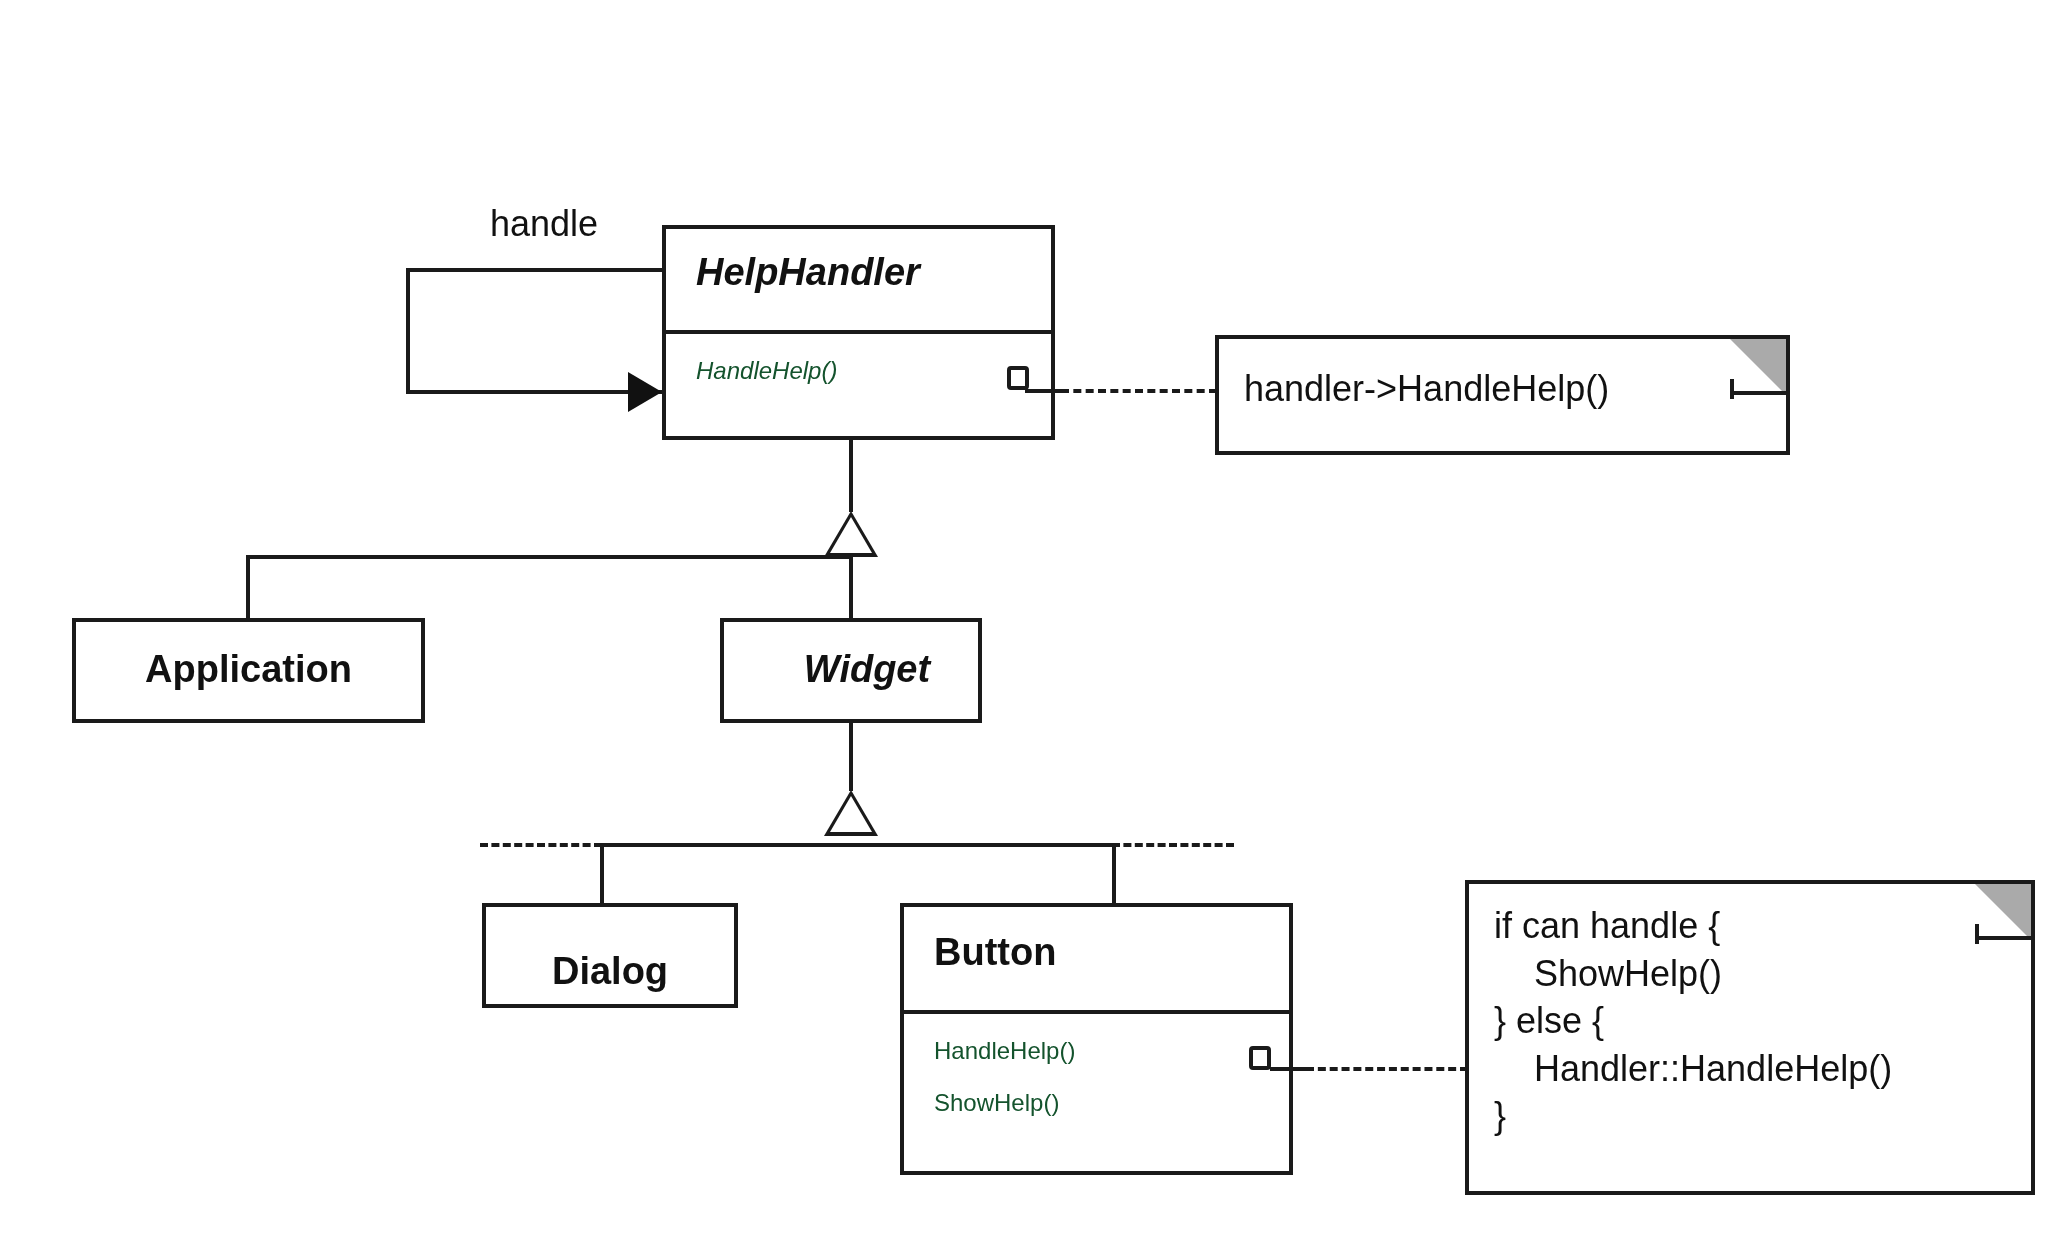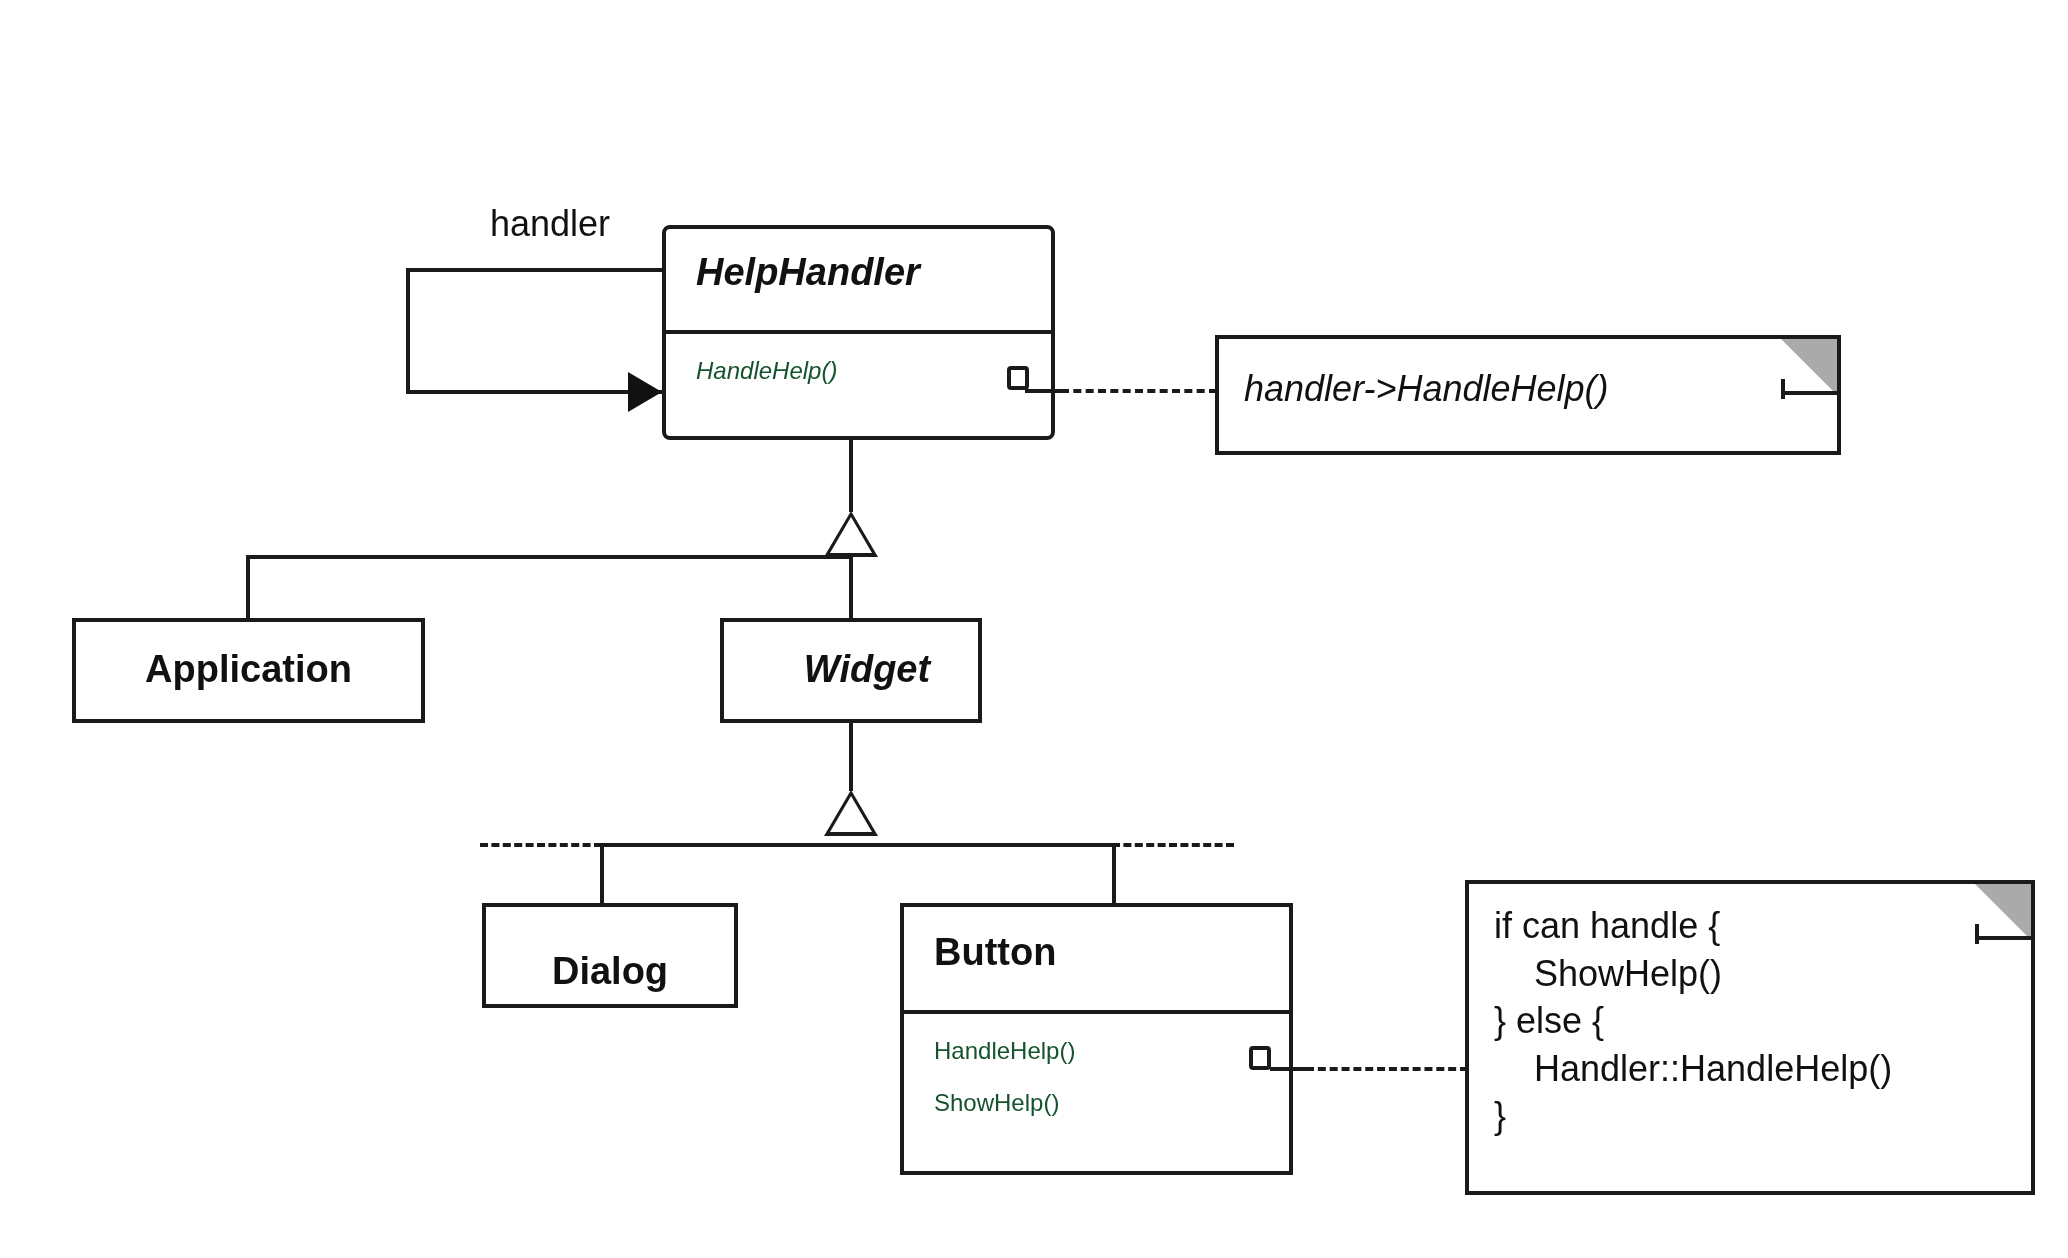--- a/index.html
+++ b/index.html
@@ -143,45 +143,45 @@
     font-size: 36px;
     color: #111111;
     white-space: nowrap;
   }
 </style>
 </head>
 <body>
 
 <div id="canvas">
 
-  <div class="assoc-label" style="left:490px; top:203px;">handler</div>
+  <div class="assoc-label" style="left:490px; top:203px;">handle</div>
 
   <div class="line-h" style="left:406px; top:268px; width:258px;"></div>
 
   <div class="line-v" style="left:406px; top:268px; height:126px;"></div>
 
   <div class="line-h" style="left:406px; top:390px; width:256px;"></div>
 
   <div class="arrow-right" style="left:628px; top:372px;"></div>
 
-  <div class="cls" style="left:662px; top:225px; width:393px; height:215px;border-radius:8px;">
+  <div class="cls" style="left:662px; top:225px; width:393px; height:215px;">
     <div class="compartment" style="height:101px;">
       <div class="cls-name abstract" style="position:absolute; left:30px; top:22px;">HelpHandler</div>
     </div>
     <div class="compartment divided" style="height:110px;">
       <div class="op abstract" style="position:absolute; left:30px; top:22px;">HandleHelp()</div>
       <div class="anchor" style="left:341px; top:32px;"></div>
     </div>
   </div>
 
   <div class="line-h" style="left:1025px; top:389px; width:36px;"></div>
 
   <div class="dash-h" style="left:1061px; top:389px; width:156px;"></div>
 
-  <div class="note" style="left:1215px; top:335px; width:626px; height:120px;font-style:italic;">
+  <div class="note" style="left:1215px; top:335px; width:575px; height:120px;">
     <div class="fold"></div>
     <div class="fold-line" style="right:52px; top:40px; width:4px; height:20px;"></div>
     <div class="fold-line" style="right:0px; top:52px; width:56px; height:4px;"></div>
     <div class="note-text" style="left:25px; top:26px;">handler-&gt;HandleHelp()</div>
   </div>
 
   <div class="line-v" style="left:849px; top:440px; width:4px; height:72px;"></div>
 
   <div class="tri-up" style="left:824px; top:511px;">
     <div class="tri-up-inner" style="left:-21px; top:6px;"></div>

